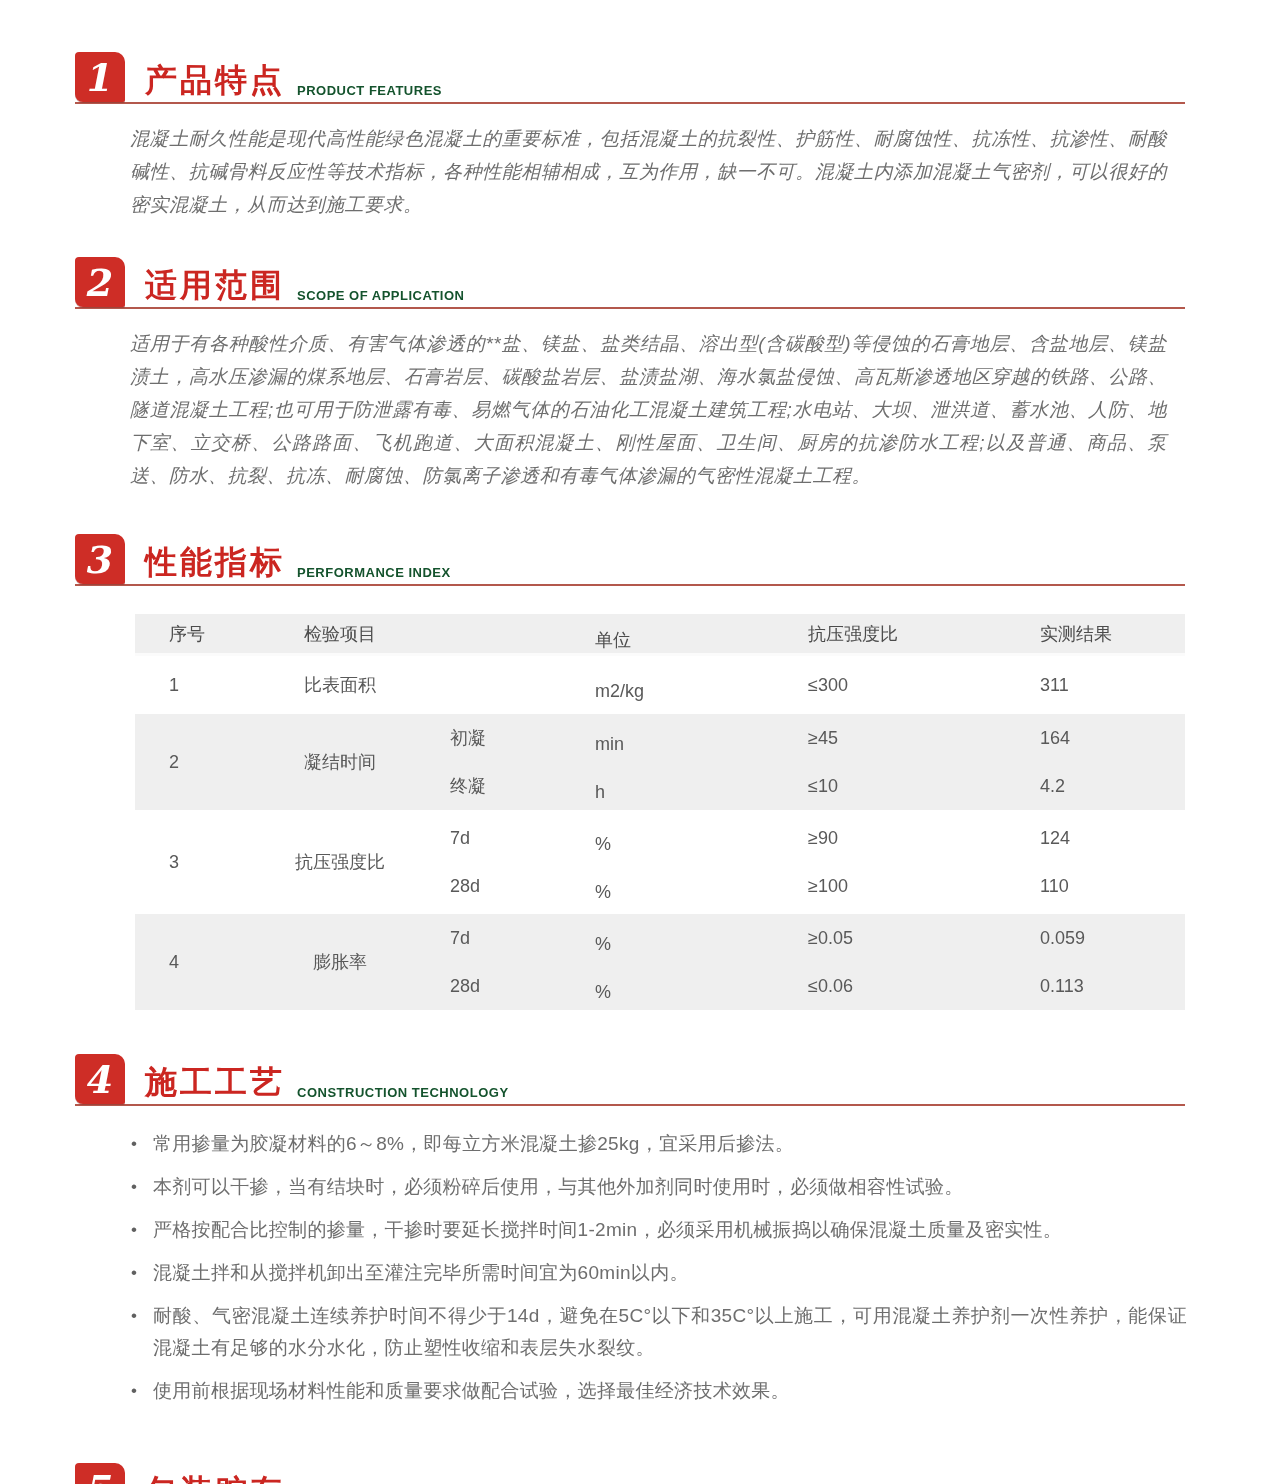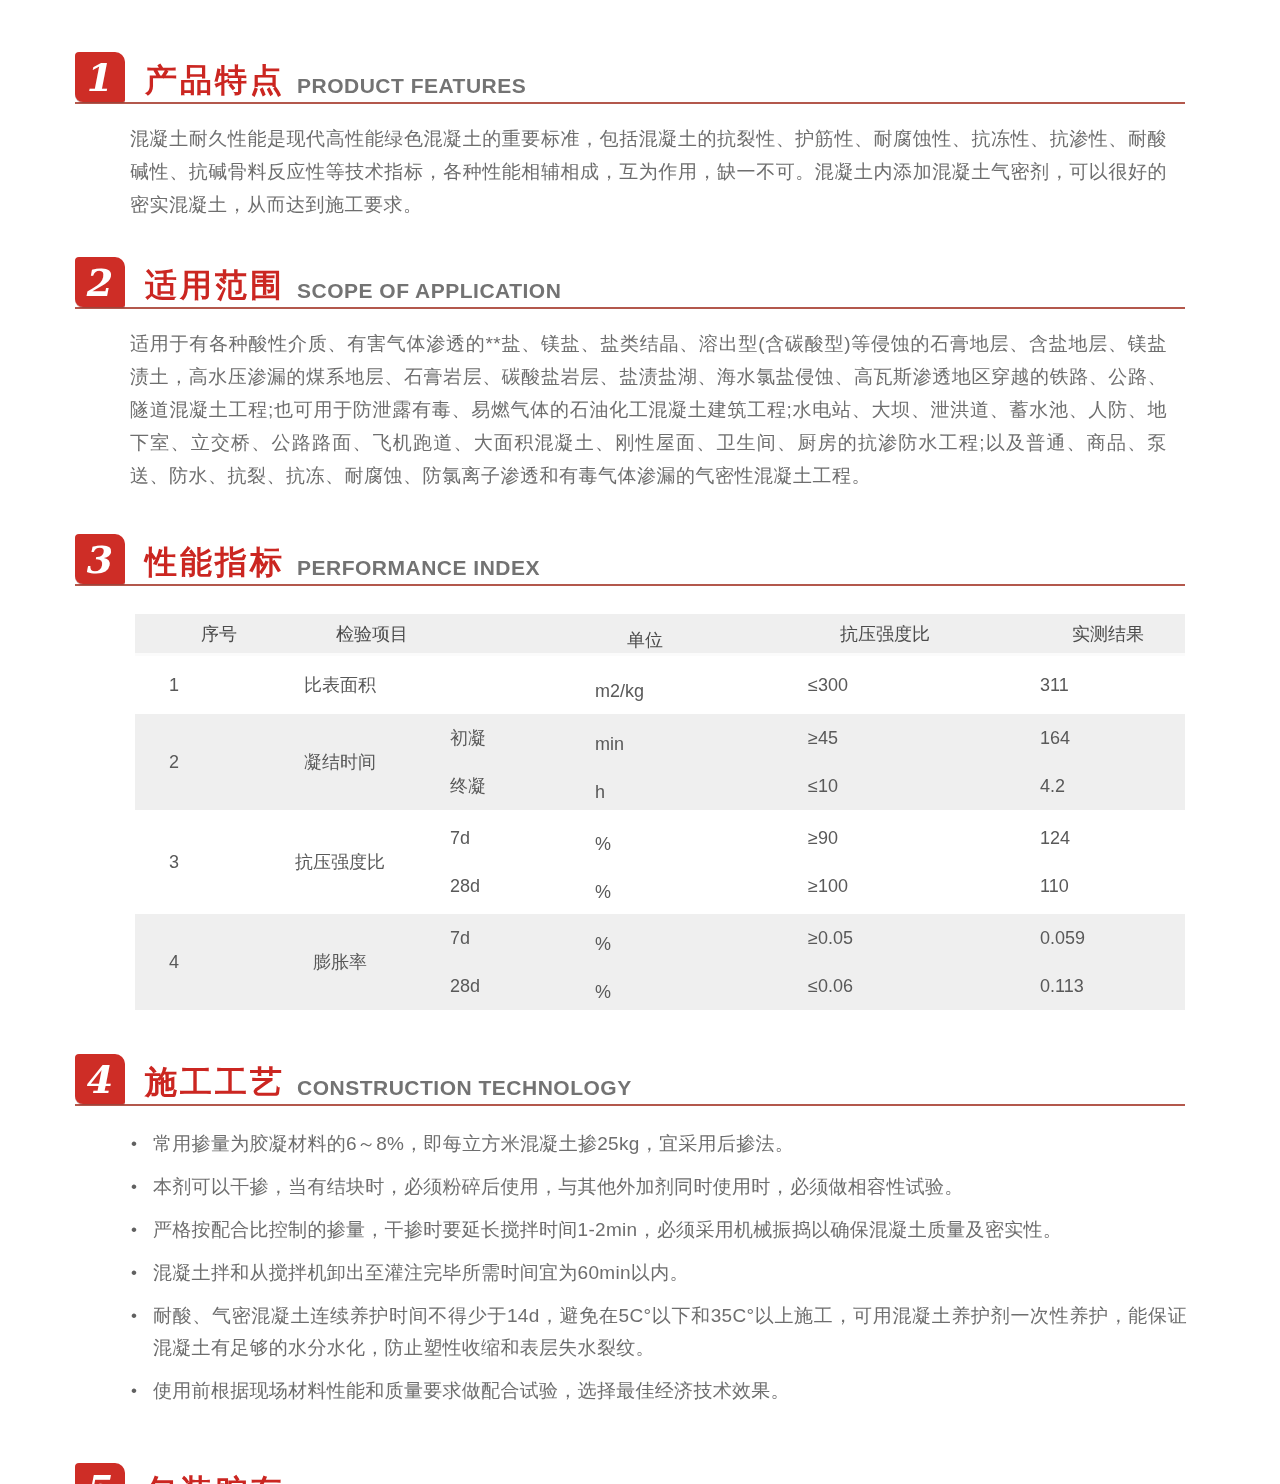--- a/index.html
+++ b/index.html
@@ -21,42 +21,42 @@
     display:flex; align-items:center; justify-content:center;
     font-family:"DejaVu Serif", serif; font-style:italic; font-weight:bold;
     font-size:38px; color:#ffffff; flex:0 0 auto;
     box-shadow:0 1px 0 rgba(120,30,25,.35);
   }
   .title-zh {
     color:#cb2621; font-size:32px; font-weight:bold; line-height:44px;
     margin-left:20px; letter-spacing:3px;
   }
   .title-en {
-    color:#737373; font-size:21px; font-weight:bold;
+    color:#14532d; font-size:13px; font-weight:bold;
     margin:0 0 4px 12px; letter-spacing:.5px; white-space:nowrap;
   }
   
   .para {
     margin:18px 18px 0 55px;
     font-size:19px; line-height:33px; color:#6e6e6e;
-    text-align:justify; letter-spacing:.5px;
+    text-align:justify; letter-spacing:.5px;font-style:italic;
   }
   
   .bullets { margin:22px 0 0 56px; width:1056px; }
   .bullets li {
     list-style:none; display:flex; align-items:flex-start;
     font-size:19px; line-height:32px; color:#6e6e6e;
     margin-bottom:11px; letter-spacing:.3px;
   }
   .bullets .dot { width:22px; flex:0 0 auto; color:#606060; font-size:17px; line-height:32px; }
   .bullets .btxt { flex:1; text-align:justify; }
   
   .ptable { margin:28px 0 0 60px; width:1050px; font-size:18px; color:#595959; }
   .trow, .subrow { display:flex; align-items:center; }
-  .thead { background:#efefef; height:42px; color:#4c4c4c; border-bottom:3px solid #fbfbfb;padding-left:32px; }
+  .thead { background:#efefef; height:42px; color:#4c4c4c; border-bottom:3px solid #fbfbfb; }
   .c { flex:0 0 auto; }
   .c.no   { width:125px; padding-left:34px; }
   .c.item { width:160px; text-align:center; }
   .c.sub  { width:140px; padding-left:30px; }
   .c.unit { width:220px; padding-left:35px;margin-top:12px; }
   .c.std  { width:230px; padding-left:28px; }
   .c.res  { width:175px; padding-left:30px; }
   .tgroup { display:flex; margin-top:4px; }
   .tgroup.shade { background:#efefef; }
   .gleft { width:285px; display:flex; align-items:center; }

